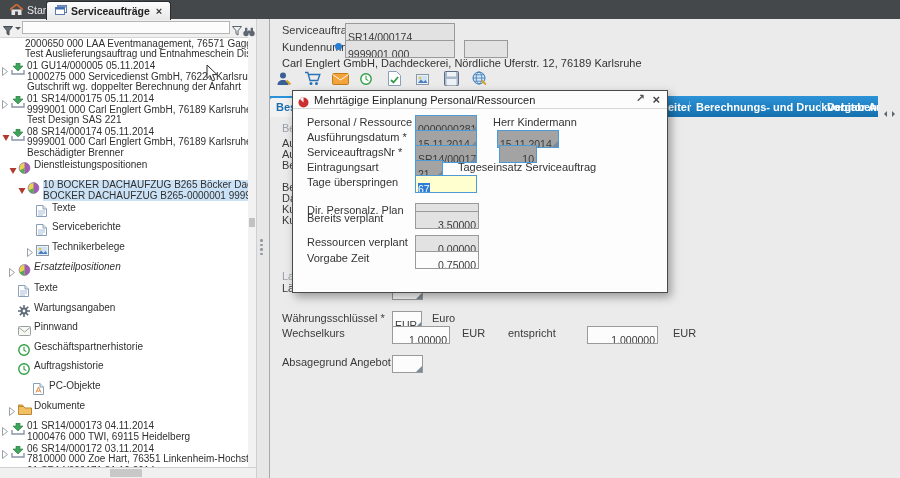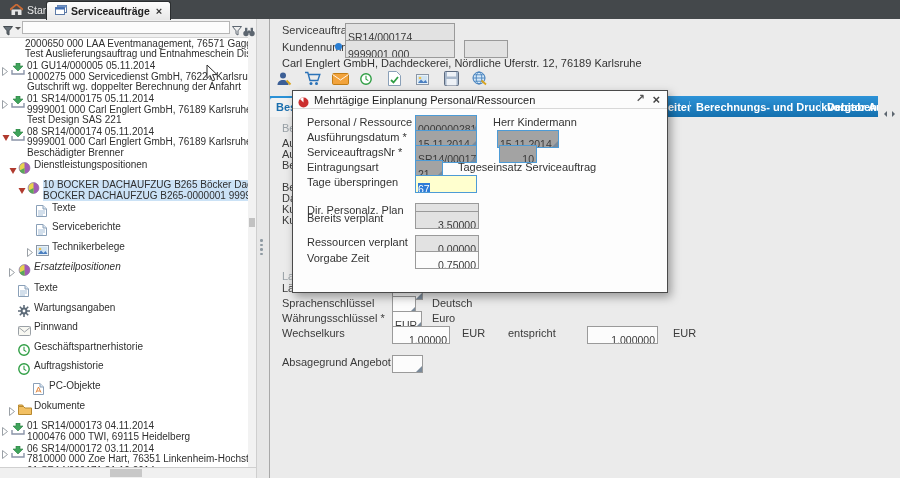--- a/index.html
+++ b/index.html
@@ -498,25 +498,20 @@
       <div class="clab" style="top: 173px;">Da</div>
       <div class="clab" style="top: 184px;">Ku</div>
       <div class="clab" style="top: 195px;">Ku</div>
       <div class="clab gray" style="top: 251px;">Lan</div>
       <div class="clab" style="top: 263px;">Lä</div>
     </div>
 
   <div class="frow" style="top:263px">
     <div class="fld fold" style="left:124px;top:0;width:31px"></div>
   </div>
-  <div class="frow" style="top:277px">
-    <span class="mlbl">Sprachenschlüssel</span>
-    <div class="fld fold" style="left:124px;top:0;width:24px"></div>
-    <span class="mlbl" style="left:164px">Deutsch</span>
-  </div>
   <div class="frow" style="top:292px">
     <span class="mlbl">Währungsschlüssel *</span>
     <div class="fld fold" style="left:124px;top:0;width:30px">EUR</div>
     <span class="mlbl" style="left:164px">Euro</span>
   </div>
   <div class="frow" style="top:307px">
     <span class="mlbl">Wechselkurs</span>
     <div class="fld num" style="left:124px;top:0;width:58px">1,00000</div>
     <span class="mlbl" style="left:194px">EUR</span>
     <span class="mlbl" style="left:240px">entspricht</span>

